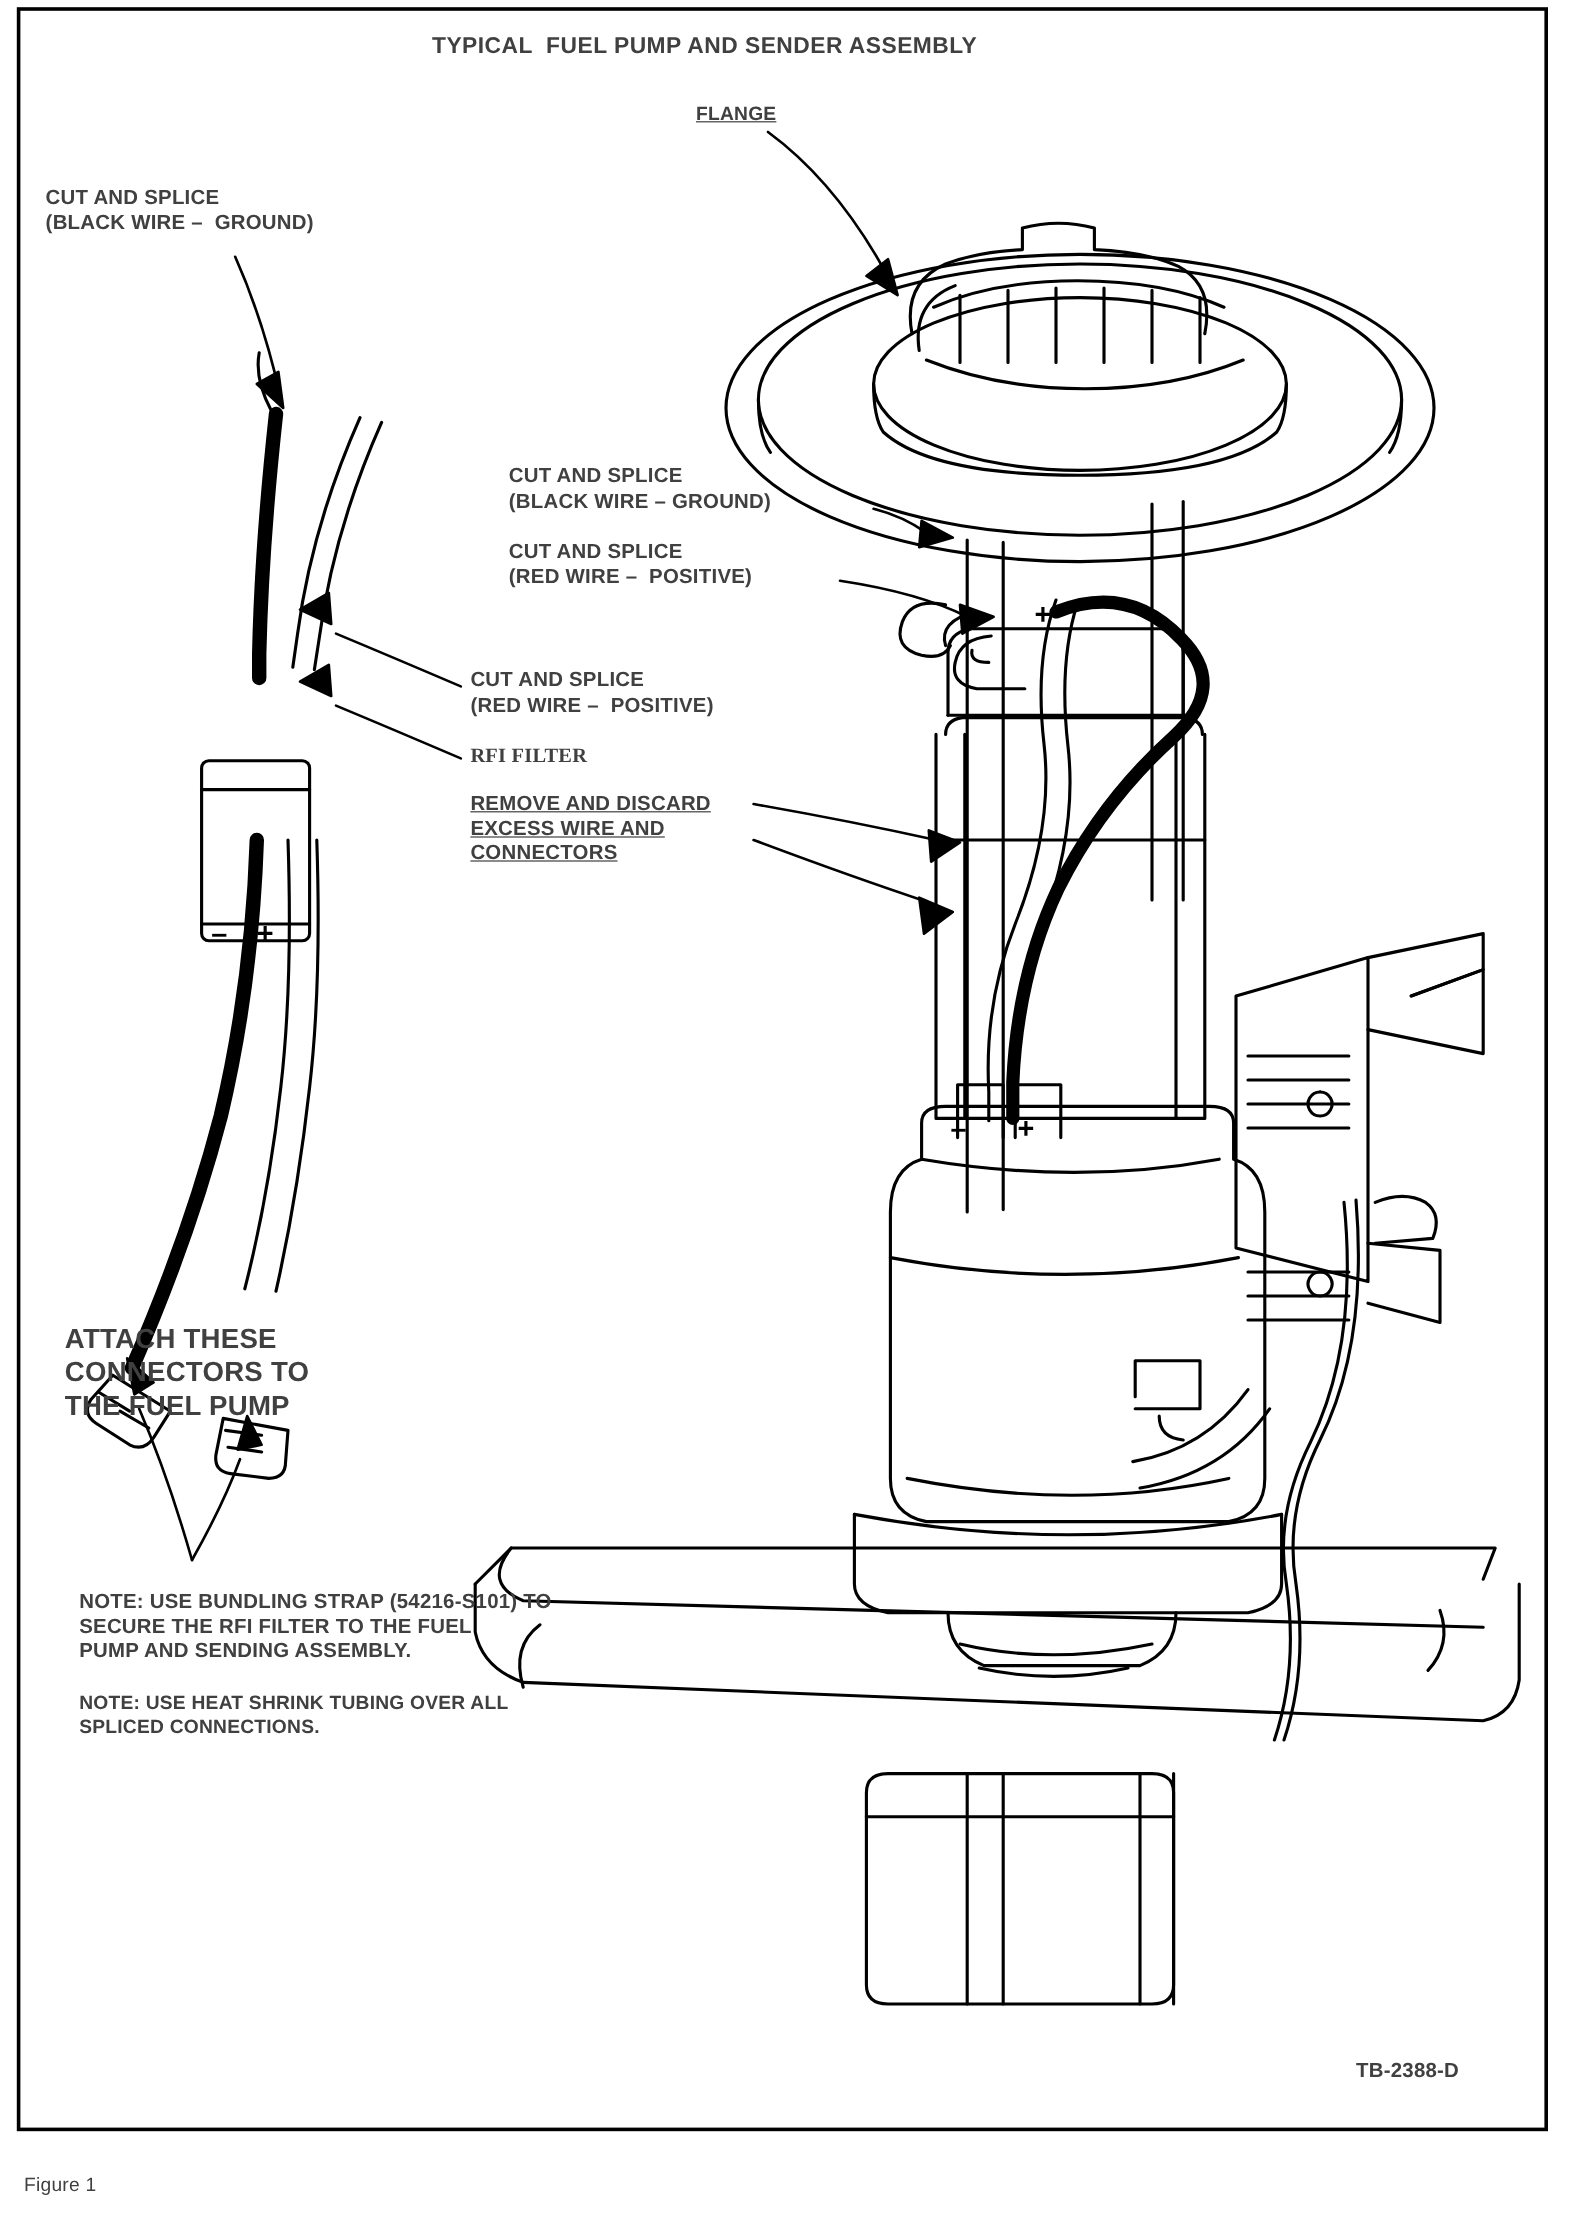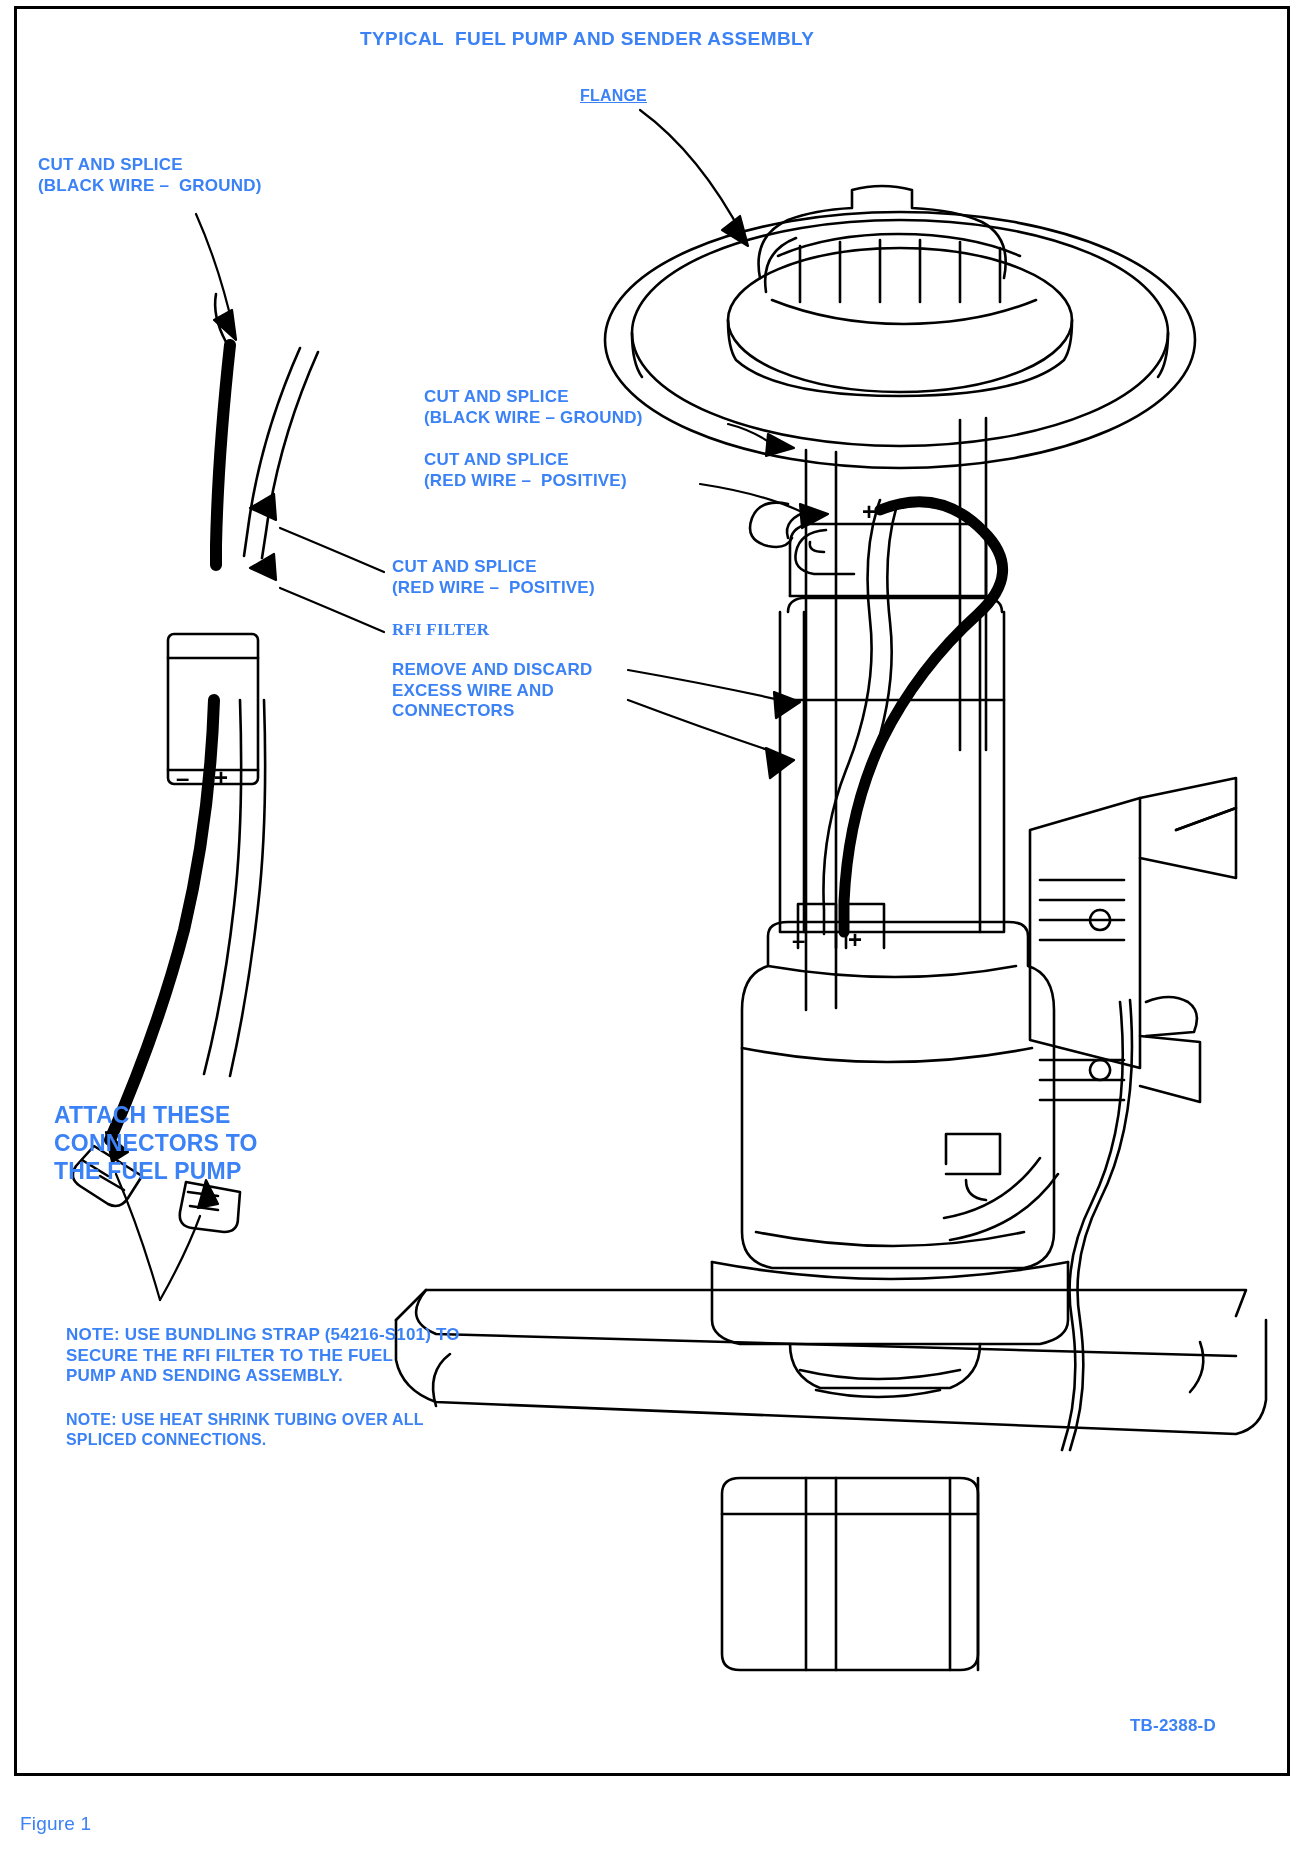--- a/index.html
+++ b/index.html
@@ -28,46 +28,46 @@
     position: absolute;
     left: 0;
     top: 0;
     width: 1312px;
     height: 1858px;
   }
   .lbl {
     position: absolute;
     font-family: "Liberation Sans", sans-serif;
     font-weight: bold;
-    color: #3b82f6;
+    color: #404040;
     white-space: pre;
     line-height: 1.22;
     letter-spacing: 0.2px;
   }
   #title {
     left: 360px;
     top: 27px;
     font-size: 19px;
     letter-spacing: 0.4px;
   }
   #flange-label { left: 580px; top: 86px; font-size: 16px; text-decoration: underline; }
   #cut-splice-black-left { left: 38px; top: 155px; font-size: 17px; }
   #cut-splice-black-mid { left: 424px; top: 387px; font-size: 17px; }
   #cut-splice-red-mid { left: 424px; top: 450px; font-size: 17px; }
   #cut-splice-red-left { left: 392px; top: 557px; font-size: 17px; }
   #rfi-filter-label { left: 392px; top: 620px; font-size: 17px; font-family: Liberation Serif, serif; }
-  #remove-discard-label { left: 392px; top: 660px; font-size: 17px; }
+  #remove-discard-label { left: 392px; top: 660px; font-size: 17px; text-decoration: underline; }
   #attach-connectors-label { left: 54px; top: 1101px; font-size: 23px; }
   #note-1 { left: 66px; top: 1325px; font-size: 17px; }
   #note-2 { left: 66px; top: 1410px; font-size: 16px; }
   #tb-code { left: 1130px; top: 1716px; font-size: 17px; }
   #figure-caption {
     left: 20px;
     top: 1812px;
-    font-size: 19px;
+    font-size: 16px;
     font-weight: normal;
   }
   .note-label { font-weight: bold; margin-top: 14px; }
 </style>
 </head>
 <body>
 
 <div id="figure-frame"></div>
 
 <svg id="diagram-svg" viewBox="0 0 1312 1858">

